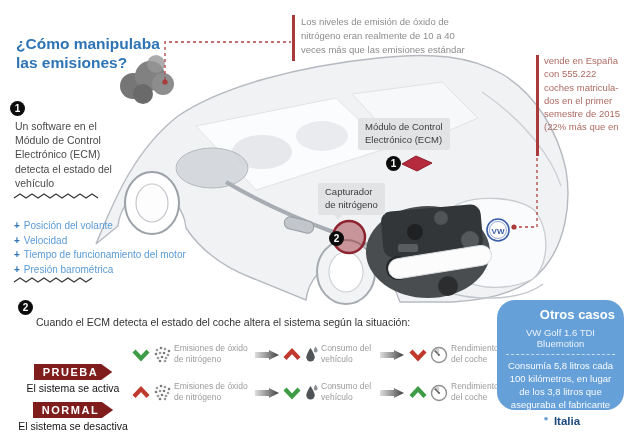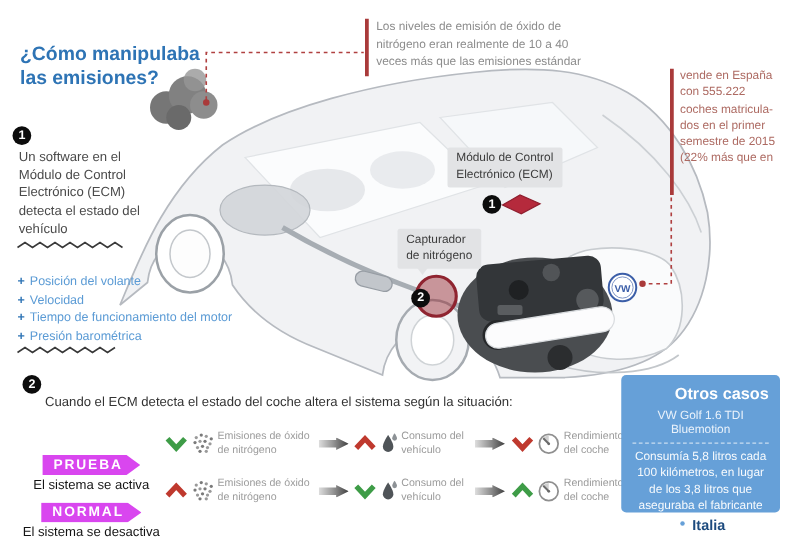--- a/index.html
+++ b/index.html
@@ -29,38 +29,38 @@
             padding:3px 7px;border-radius:2px;}
   .pointer{width:0;height:0;border-left:6px solid transparent;border-right:6px solid transparent;
            border-top:8px solid #e2e3e5;}
 
   
   .step2-text{left:36px;top:316px;font-size:10.5px;color:#333;}
 
   
   .mode-row{left:18px;display:flex;align-items:flex-start;}
   .tagblock{width:110px;text-align:center;}
-  .tag{display:inline-block;background:#d946ef;color:#fff;font-weight:bold;font-size:11px;
+  .tag{display:inline-block;background:#7f1d1d;color:#fff;font-weight:bold;font-size:11px;
        letter-spacing:1.5px;padding:2px 14px 2px 9px;
        clip-path:polygon(0 0,86% 0,100% 50%,86% 100%,0 100%);margin-top:22px;}
   .subtitle{font-size:10.5px;color:#141414;margin-top:2px;}
   .cell{flex:none;}
   .chev{margin-left:4px;margin-top:6px;}
   .chev svg{display:block;}
   .chev.green path{stroke:#3e9c47;}
   .chev.red path{stroke:#bf392e;}
   .icon{margin-top:4px;margin-left:3px;}
   .fx-label{margin-left:3px;margin-top:1px;font-size:8.5px;color:#9b9b9b;line-height:1.3;}
   .w1{width:76px;} .w2{width:54px;} .w3{width:58px;}
   .garrow{width:24px;height:10px;margin-left:5px;margin-top:8px;
           background:linear-gradient(90deg,#dedede 0%,#9a9a9a 45%,#3f3f3f 100%);
           clip-path:polygon(0 20%,58% 20%,58% 0,100% 50%,58% 100%,58% 80%,0 80%);}
 
   
-  .cases{left:497px;top:300px;width:127px;height:110px;background:#66a0d8;border-radius:4px;
+  .cases{left:497px;top:300px;width:127px;height:110px;background:#66a0d8;border-radius:18px;
          padding:7px 9px;box-sizing:border-box;color:#fff;}
   .cases .title{font-size:13px;font-weight:bold;text-align:right;color:#ffffff;}
   .cases .model{font-size:9.5px;text-align:center;color:#eaf2fb;margin-top:5px;}
   .cases .divider{border-top:1px dashed rgba(255,255,255,.65);margin:5px 0 4px;}
   .cases .desc{font-size:9.5px;text-align:center;color:#f7fafd;line-height:1.38;}
   .cases .loc{display:flex;align-items:center;justify-content:center;margin-top:3px;gap:3px;}
   .cases .loc .name{font-size:11.5px;font-weight:bold;color:#1c4a7e;}
 
   .zig{left:14px;}
   svg{overflow:visible;}

